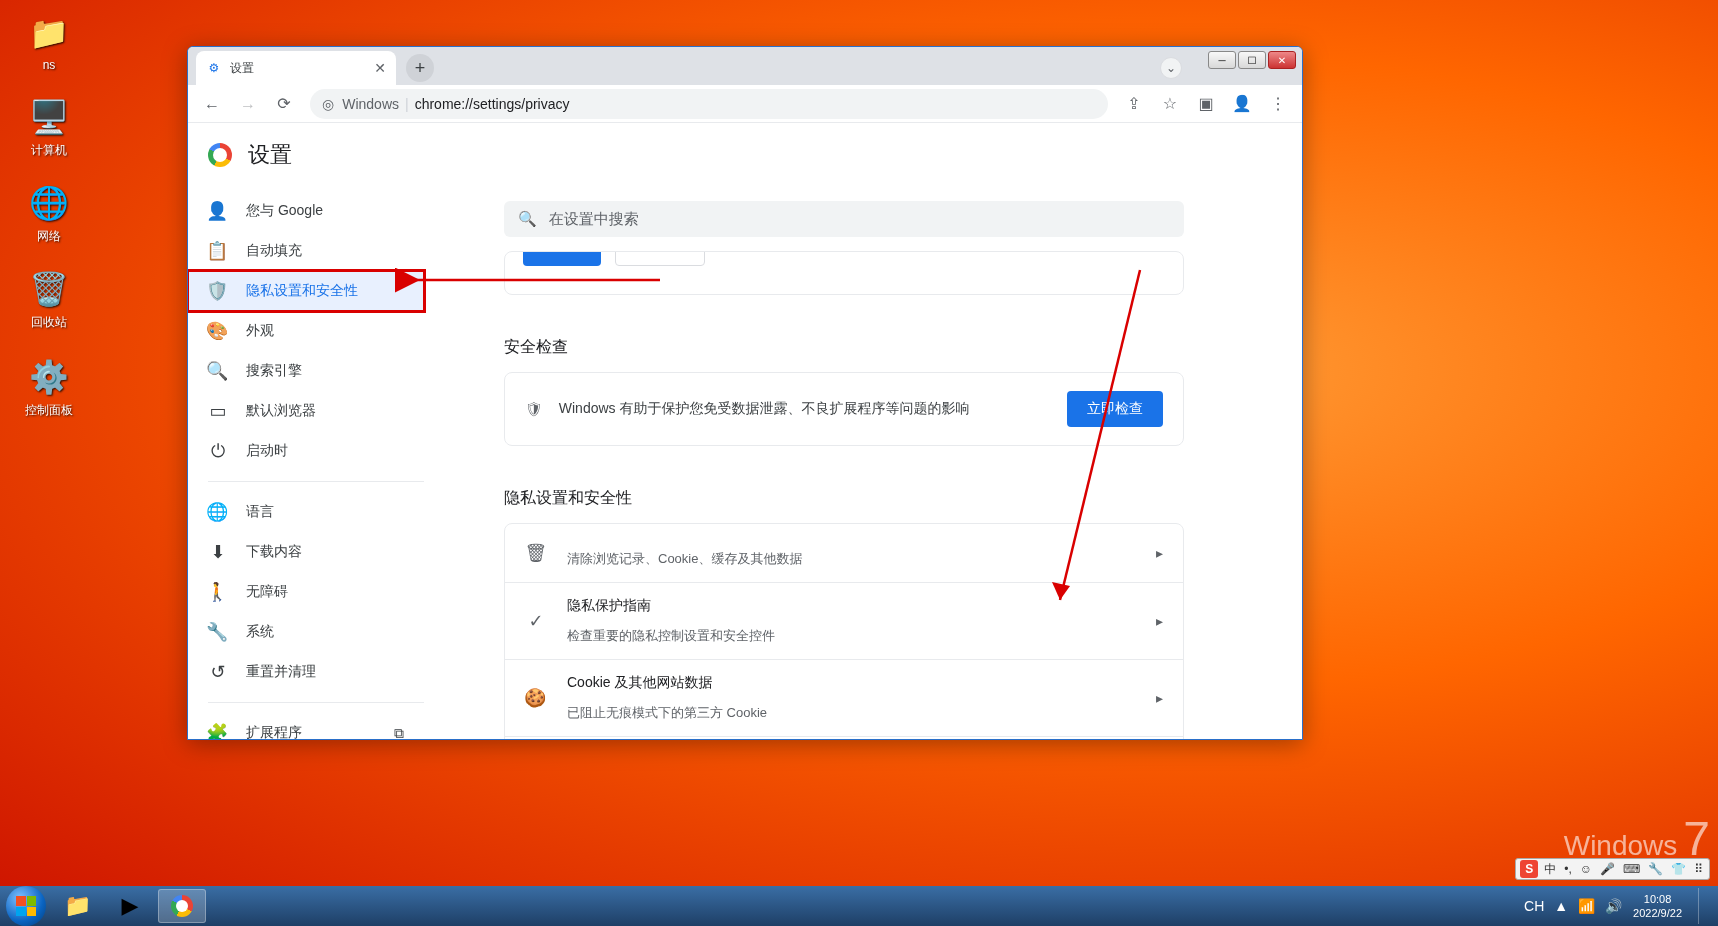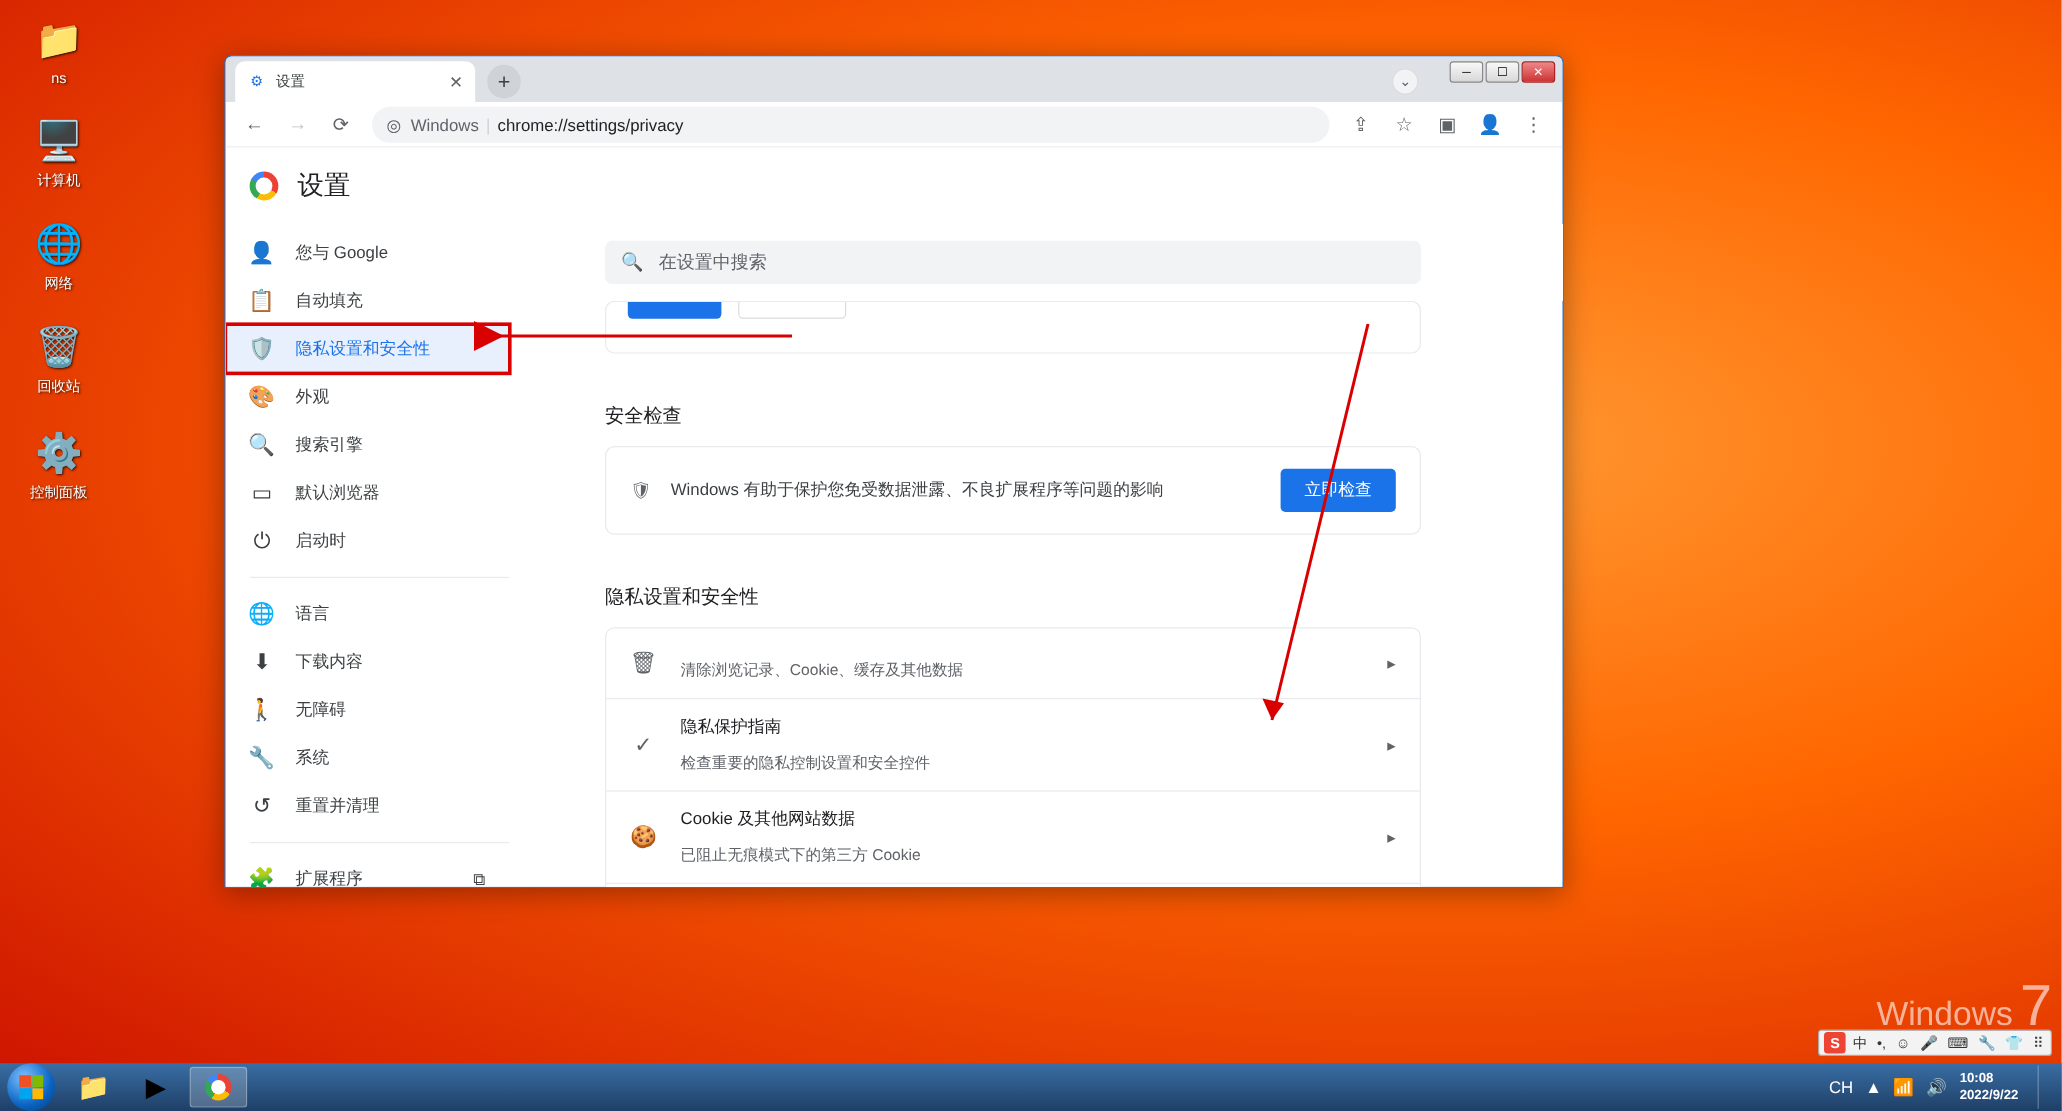--- a/index.html
+++ b/index.html
@@ -71,21 +71,21 @@
 
 
 .taskbar { position: absolute; left: 0; right: 0; bottom: 0; height: 40px; background: linear-gradient(#3a6ea5, #1e3f66); display: flex; align-items: center; }
 .start-orb { width: 40px; height: 40px; border-radius: 50%; background: radial-gradient(circle at 35% 30%, #7ec0ff, #0a64c2 60%, #033a75); margin: 0 6px; display: flex; align-items: center; justify-content: center; cursor:pointer; }
 .start-orb .flag { width: 20px; height: 20px; display: grid; grid-template: 1fr 1fr / 1fr 1fr; gap: 1px; }
 .start-orb .flag span:nth-child(1){background:#f25022}.start-orb .flag span:nth-child(2){background:#7fba00}.start-orb .flag span:nth-child(3){background:#00a4ef}.start-orb .flag span:nth-child(4){background:#ffb900}
 .task-btn { width: 48px; height: 34px; margin: 0 2px; border-radius: 3px; display: flex; align-items: center; justify-content: center; font-size: 22px; cursor: pointer; }
 .task-btn.active { background: rgba(255,255,255,.22); box-shadow: inset 0 0 0 1px rgba(255,255,255,.3); }
 .tray { margin-left: auto; display: flex; align-items: center; color: #fff; font-size: 11px; padding-right: 6px; gap: 10px; }
 .tray .ic { font-size: 14px; }
-.tray .clock { text-align: left; line-height: 14px; font-weight: bold; }
+.tray .clock { text-align: center; line-height: 14px; }
 .tray .showdesk { width: 14px; height: 36px; border-left: 1px solid rgba(255,255,255,.3); margin-left: 6px; }
 
 
 .ime-bar { position: absolute; right: 8px; bottom: 46px; height: 22px; background: #f3f3f3; border: 1px solid #aaa; border-radius: 3px; display: flex; align-items: center; font-size: 12px; color: #333; padding: 0 4px; gap: 4px; }
 .ime-bar .sogou { background:#e43; color:#fff; width:18px; height:18px; border-radius:3px; display:flex;align-items:center;justify-content:center; font-weight:bold;}
 .ime-bar span { padding: 0 2px; cursor: pointer; }
 </style>
 </head>
 <body>
 

